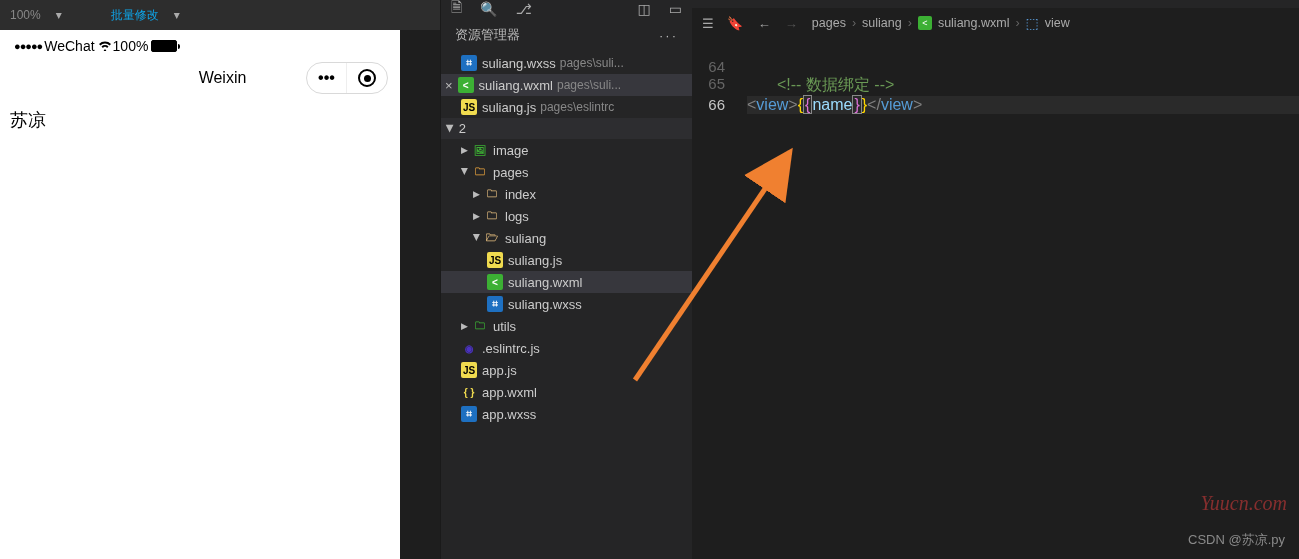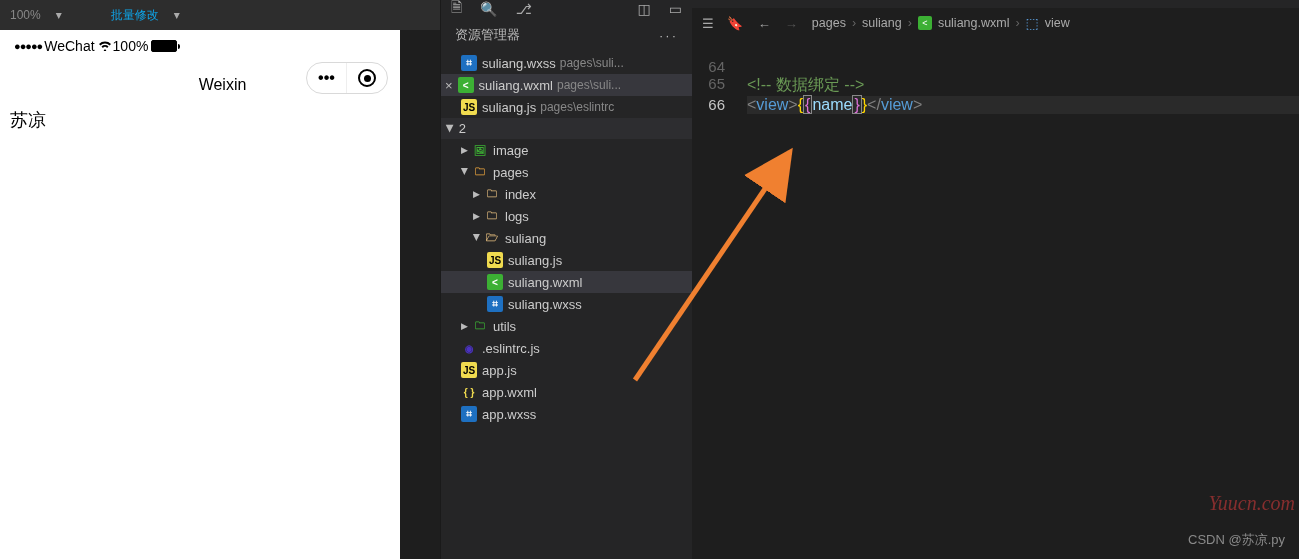--- a/index.html
+++ b/index.html
@@ -13,21 +13,21 @@
 .simulator { position: absolute; top: 30px; left: 0; width: 400px; height: 530px; background: #fff; }
 .sim-status { display: flex; align-items: center; padding: 8px 14px 2px; font-size: 14px; color: #000; }
 .sim-status .dots { font-weight: bold; font-size: 11px; letter-spacing: -1px; margin-right: 2px; }
 .sim-status .wechat { font-size: 14px; }
 .sim-status .wifi { margin-left: 2px; font-size: 14px; }
 .sim-status .time { flex: 1; text-align: center; font-size: 15px; }
 .sim-status .battery-pct { font-size: 14px; margin-right: 3px; }
 .sim-status .battery { display: inline-block; width: 26px; height: 12px; border: 1.5px solid #000; border-radius: 2px; background: #000; position: relative; }
 .sim-status .battery::after { content: ""; position: absolute; right: -4px; top: 3px; width: 2px; height: 5px; background: #000; border-radius: 0 2px 2px 0; }
 
-.sim-header { display: flex; align-items: flex-end; padding: 6px 12px 8px; margin-left: 47px; }
+.sim-header { display: flex; align-items: center; padding: 6px 12px 8px; margin-left: 47px; }
 .sim-header .title { flex: 1; text-align: center; color: #000; font-size: 16px; padding-left: 80px; }
 .sim-header .capsule { display: flex; border: 1px solid #d9d9d9; border-radius: 20px; overflow: hidden; }
 .sim-header .capsule div { width: 40px; height: 30px; display: flex; align-items: center; justify-content: center; font-size: 16px; font-weight: bold; color: #000; }
 .sim-header .capsule div:first-child { border-right: 1px solid #eee; }
 .sim-header .dot-ring { width: 18px; height: 18px; border: 2px solid #000; border-radius: 50%; display: flex; align-items: center; justify-content: center; }
 .sim-header .dot-ring::after { content: ""; width: 7px; height: 7px; background: #000; border-radius: 50%; }
 
 .sim-body { padding: 6px 10px; color: #000; font-size: 18px; }
 
 .middle-panel { position: absolute; top: 0; left: 440px; width: 252px; bottom: 0; background: #252526; border-left: 1px solid #1a1a1a; }
@@ -66,30 +66,30 @@
 .breadcrumb { display: flex; align-items: center; gap: 6px; font-size: 12.5px; color: #aaa; }
 .breadcrumb .sep { color: #666; }
 .breadcrumb .icon-inline { width: 14px; height: 14px; display: inline-flex; align-items: center; justify-content: center; font-size: 9px; border-radius: 2px; }
 .breadcrumb .cube { color: #5fa4e6; font-size: 14px; }
 
 .code-area { padding-top: 20px; font-family: Consolas, monospace; font-size: 16px; }
 .code-line { display: flex; }
 .line-num { width: 55px; text-align: right; padding-right: 22px; color: #656565; font-size: 15px; }
 .code-line.current .code-content { background: #2a2a2a; flex: 1; }
 .code-content { white-space: pre; flex: 1; }
-.tok-comment { color: #6a9955; }
+.tok-comment { color: #6a9955; margin-left: 30px; }
 .tok-tag { color: #569cd6; }
 .tok-punc { color: #808080; }
 .tok-brace { color: #ffd700; }
 .tok-brace2 { color: #da70d6; }
 .tok-var { color: #9cdcfe; }
 .bracket-box { border: 1px solid #888; padding: 0 1px; }
 
 .arrow { position: absolute; pointer-events: none; z-index: 100; }
-.watermark1 { position: absolute; right: 4px; bottom: 44px; color: rgba(220,60,60,0.55); font-size: 20px; font-style: italic; font-family: Georgia, serif; }
+.watermark1 { position: absolute; right: 12px; bottom: 44px; color: rgba(220,60,60,0.55); font-size: 20px; font-style: italic; font-family: Georgia, serif; }
 .watermark2 { position: absolute; right: 14px; bottom: 10px; color: #8a8a8a; font-size: 13px; }
 
 .tb-icon { color: #aaa; cursor: pointer; }
 </style>
 </head>
 <body>
 
 <div class="top-toolbar">
   <div class="left">
     <span>100%</span>

